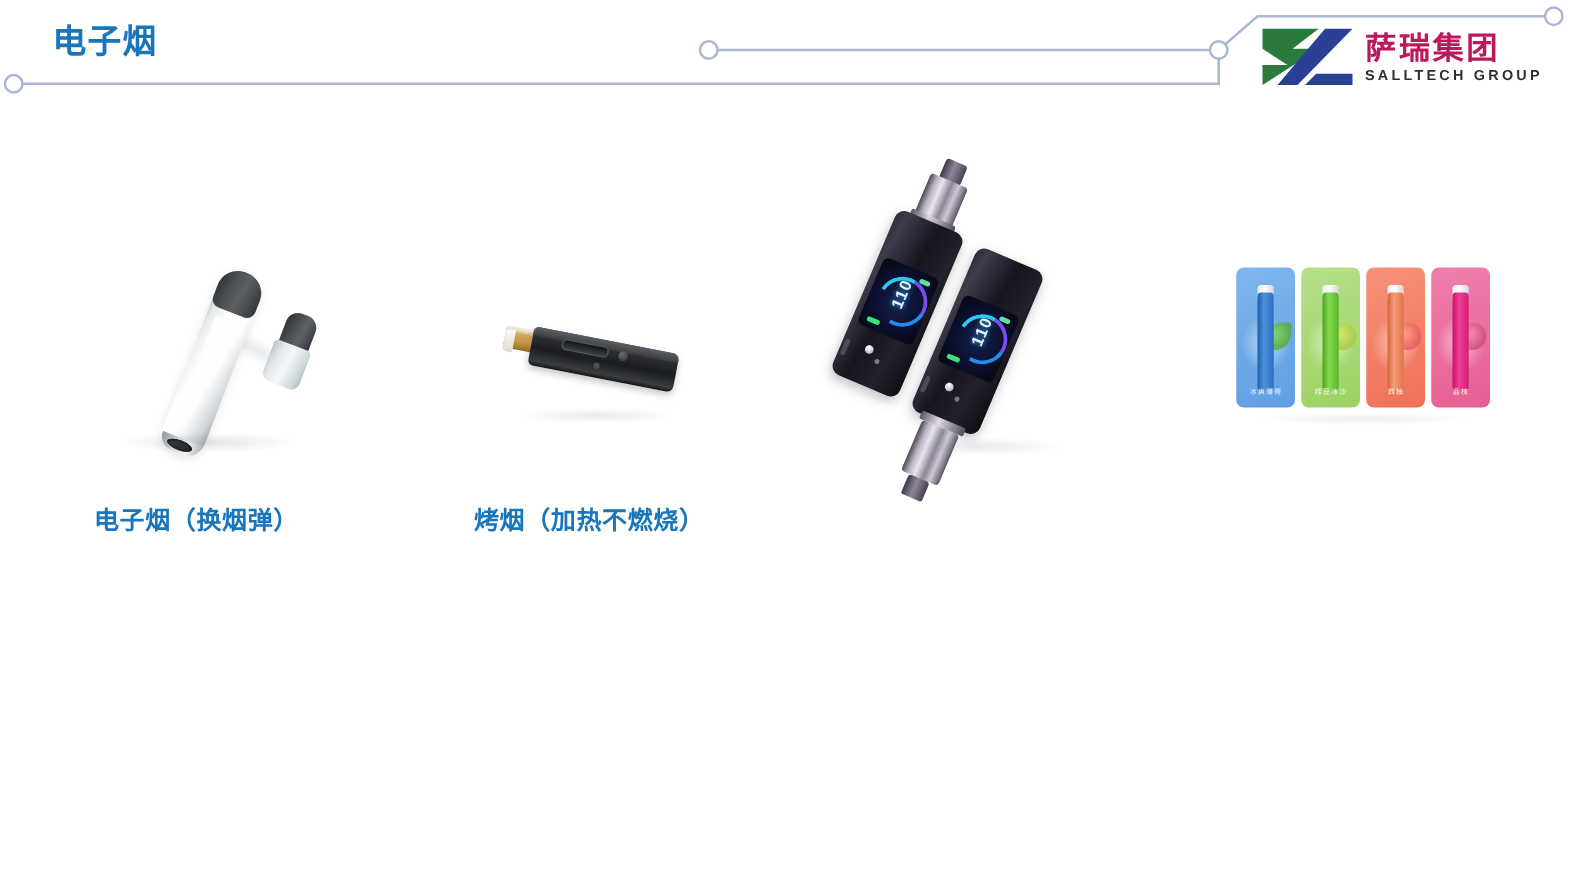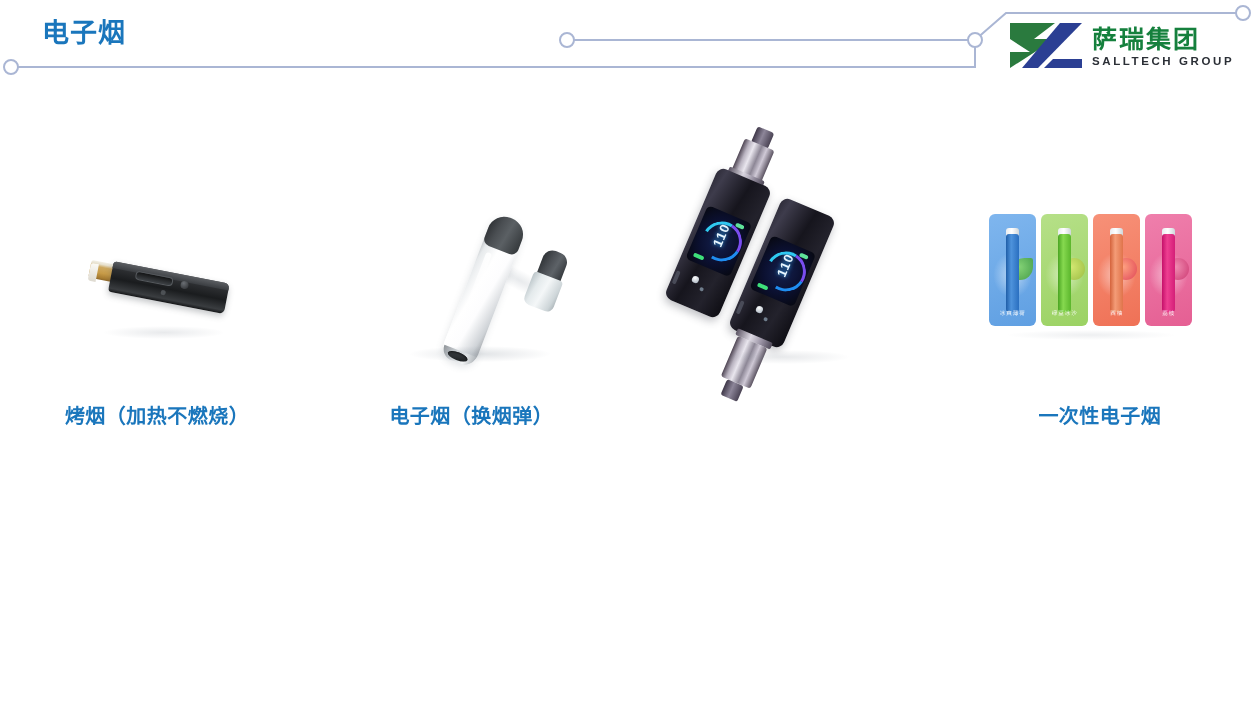--- a/index.html
+++ b/index.html
@@ -62,21 +62,21 @@
   #logo-text-block {
     display: flex;
     flex-direction: column;
     justify-content: center;
     height: 50px;
     padding-top: 2px;
   }
   #logo-cn {
     font-size: 25px;
     font-weight: bold;
-    color: #15803d;
+    color: #be185d;
     letter-spacing: 2px;
     line-height: 29px;
     white-space: nowrap;
   }
   #logo-en {
     font-size: 11.5px;
     font-weight: bold;
     color: #2b2f36;
     letter-spacing: 2.6px;
     line-height: 15px;
@@ -484,58 +484,58 @@
       <polygon points="45,38 74,38 74,47 36,47" fill="#2b3f93"></polygon>
     </svg>
     <div id="logo-text-block">
       <div id="logo-cn">萨瑞集团</div>
       <div id="logo-en">SALLTECH GROUP</div>
     </div>
   </div>
 </div>
 
 <div id="product-grid">
-
-  <div class="product-card">
-    <div class="product-figure">
-      <div class="fig2-wrap">
-        <div class="fig2-device">
-          <div class="fig2-stick">
-            <div class="fig2-stick-tip"></div>
-          </div>
-          <div class="fig2-body"></div>
-          <div class="fig2-body-top"></div>
-          <div class="fig2-slot"></div>
-          <div class="fig2-btn"></div>
-          <div class="fig2-dot"></div>
-        </div>
-        <div class="fig2-shadow"></div>
-      </div>
-    </div>
-    <div class="product-caption">烤烟（加热不燃烧）</div>
-  </div>
 
   <div class="product-card">
     <div class="product-figure">
       <div class="fig1-wrap">
         <div class="fig1-shadow2"></div>
         <div class="fig1-stick">
           <div class="fig1-stick-top"></div>
           <div class="fig1-stick-gloss"></div>
           <div class="fig1-stick-bottom"></div>
           <div class="fig1-stick-hole"></div>
         </div>
         <div class="fig1-pod">
           <div class="fig1-pod-cap"></div>
           <div class="fig1-pod-body"></div>
         </div>
         <div class="fig1-shadow"></div>
       </div>
     </div>
     <div class="product-caption">电子烟（换烟弹）</div>
+  </div>
+
+  <div class="product-card">
+    <div class="product-figure">
+      <div class="fig2-wrap">
+        <div class="fig2-device">
+          <div class="fig2-stick">
+            <div class="fig2-stick-tip"></div>
+          </div>
+          <div class="fig2-body"></div>
+          <div class="fig2-body-top"></div>
+          <div class="fig2-slot"></div>
+          <div class="fig2-btn"></div>
+          <div class="fig2-dot"></div>
+        </div>
+        <div class="fig2-shadow"></div>
+      </div>
+    </div>
+    <div class="product-caption">烤烟（加热不燃烧）</div>
   </div>
 
   <div class="product-card">
     <div class="product-figure">
       <div class="fig3-wrap">
 
         <div class="mod mod-a">
           <div class="mod-tip" style="top:-52px;"></div>
           <div class="mod-tank mod-tank-top"></div>
           <div class="mod-tank-ring" style="top:-4px;"></div>
@@ -607,16 +607,15 @@
             <div class="flavor-fruit" style="background:radial-gradient(circle at 40% 40%,#f08ab0,#c8306a);"></div>
             <div class="flavor-stick-cap"></div>
             <div class="flavor-stick" style="background:linear-gradient(90deg,#c5106a,#ee3f91 40%,#d41f78);"></div>
             <div class="flavor-label">荔枝</div>
           </div>
 
         </div>
         <div class="fig4-shadow"></div>
       </div>
     </div>
-    <div class="product-caption">一次性电子烟</div>
   </div>
 
 </div>
 
 </body></html>

